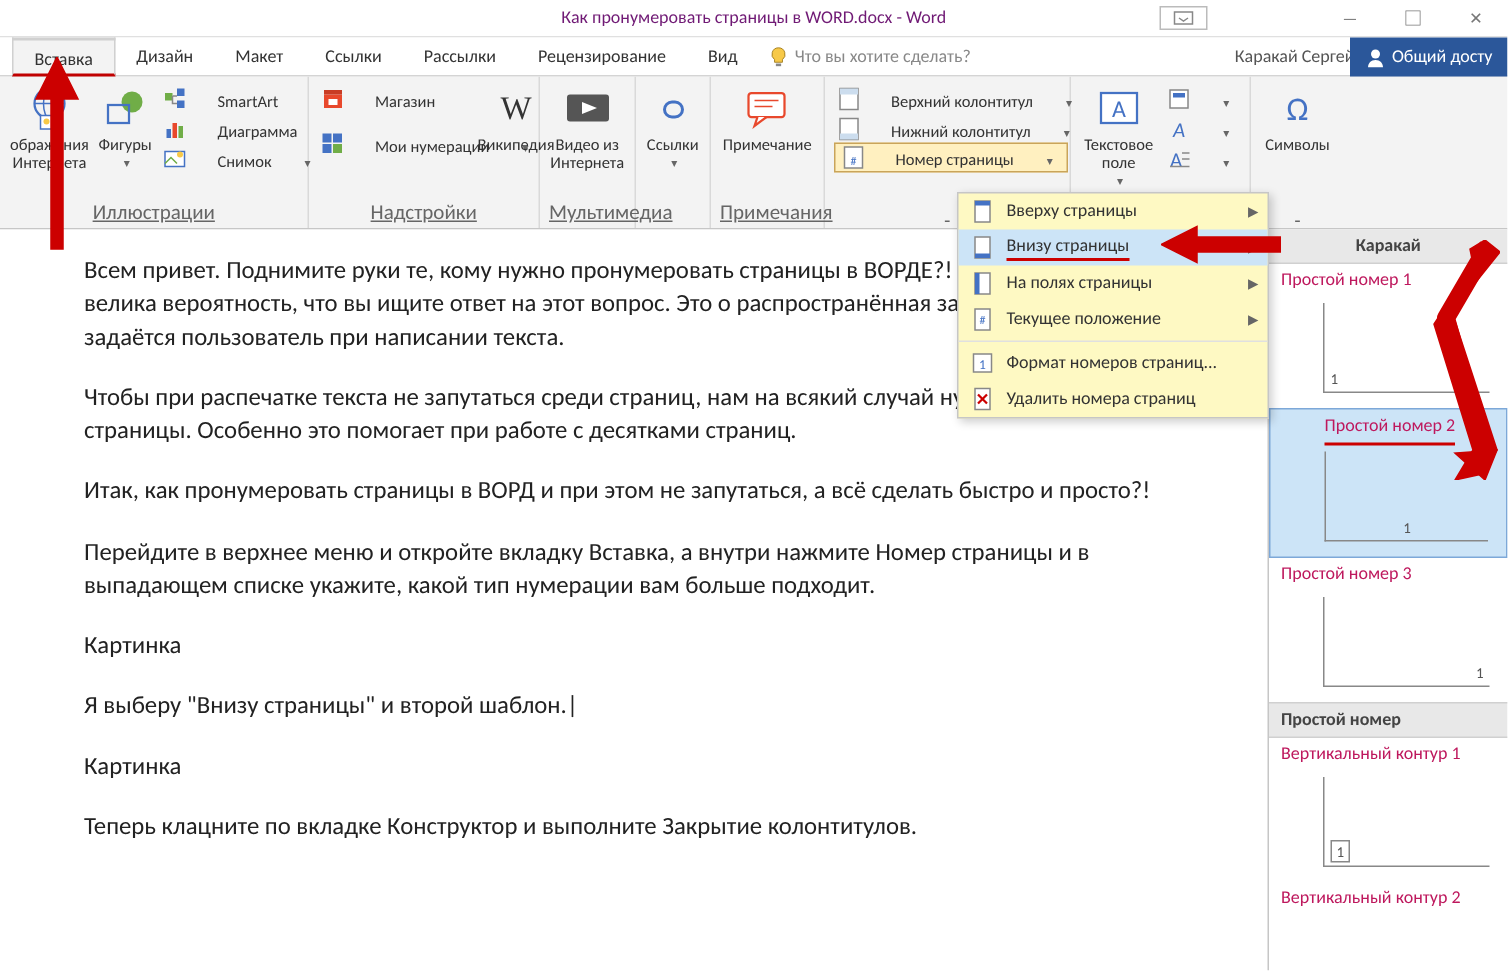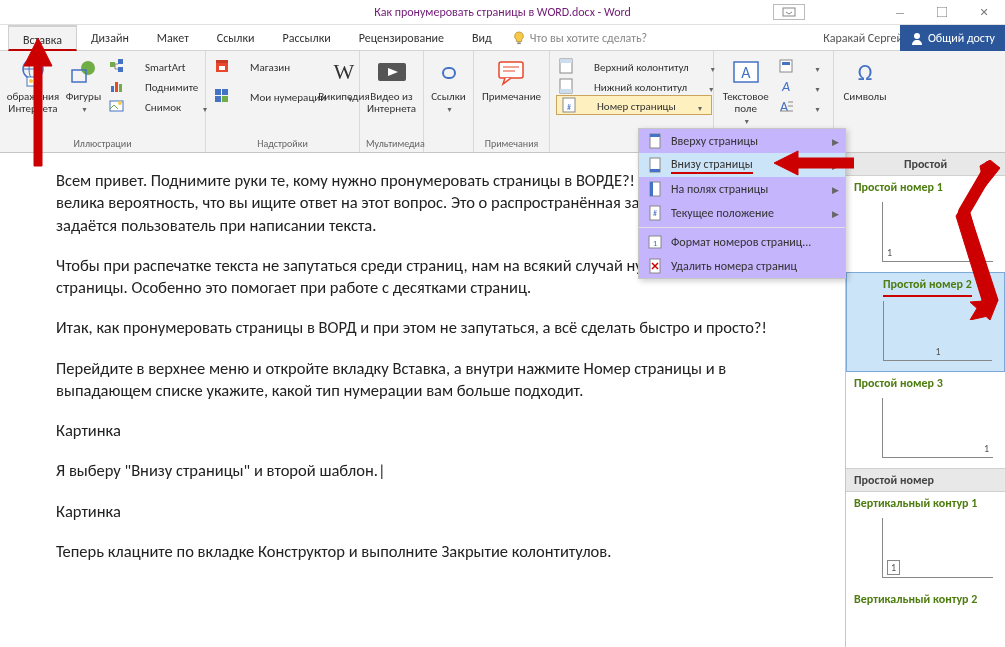--- a/index.html
+++ b/index.html
@@ -15,42 +15,42 @@
   .tab { padding:0 14px; height:26px; line-height:26px; cursor:pointer; color:#333; }
   .tab.active { background:#f3f3f3; border-left:1px solid #d0d0d0; border-right:1px solid #d0d0d0; border-top:2px solid #d0d0d0; }
   .tab.underline { border-bottom:2px solid #c00000; }
   .tell-me { margin-left:6px; color:#888; display:flex; align-items:center; gap:4px; }
   .bulb { width:14px; height:14px; }
   .user { position:absolute; right:102px; color:#555; }
   .share { position:absolute; right:0; height:26px; padding:0 10px; background:#2b579a; color:#fff; display:flex; align-items:center; gap:4px; }
   
   .ribbon { height:102px; background:#f3f3f3; border-bottom:1px solid #c6c6c6; display:flex; }
   .group { border-right:1px solid #d9d9d9; display:flex; flex-direction:column; justify-content:space-between; padding:4px 6px 0; }
-  .group-label { font-size:10px; color:#666; text-align:center; padding-bottom:2px; }
+  .group-label { font-size:14px; color:#666; text-align:center; padding-bottom:2px;text-decoration:underline; }
   .group-body { display:flex; gap:4px; flex:1; }
   .btn-lg { width:48px; display:flex; flex-direction:column; align-items:center; gap:2px; padding-top:2px; text-align:center; font-size:11px; line-height:1.1; }
   .btn-lg .ic { width:32px; height:32px; display:flex; align-items:center; justify-content:center; }
   .btn-sm { display:flex; align-items:flex-end; gap:20px; font-size:11px; padding:1px 2px; height:20px; white-space:nowrap; }
   .btn-sm .ic { width:16px; height:16px; display:flex; align-items:center; justify-content:center; }
   .stack { display:flex; flex-direction:column; gap:0px; }
   .hilite { border:1px solid #c9a45a; background:#fff0c0; padding:1px 4px; }
   
-  .menu { position:absolute; left:638px; top:128px; width:208px; background:#c4b5fd; border:1px solid #c6c6c6; box-shadow:2px 2px 6px rgba(0,0,0,0.2); z-index:20; font-size:12px; }
+  .menu { position:absolute; left:638px; top:128px; width:208px; background:#fef9c3; border:1px solid #c6c6c6; box-shadow:2px 2px 6px rgba(0,0,0,0.2); z-index:20; font-size:12px; }
   .menu-item { display:flex; align-items:center; gap:8px; padding:4px 8px; height:24px; position:relative; }
   .menu-item:hover, .menu-item.hl { background:#cce4f7;text-align:center; }
   .menu-item .mic { width:16px; height:16px; display:flex; align-items:center; justify-content:center; }
   .menu-item .arrow { position:absolute; right:6px; font-size:9px; color:#666; }
   .menu-sep { height:1px; background:#e0e0e0; margin:2px 0; }
   .menu-item.red-ul span.lbl { border-bottom:2px solid #c00; padding-bottom:1px; }
   
   .gallery { position:absolute; right:0; top:153px; width:160px; height:494px; background:#fff; border-left:1px solid #c6c6c6; z-index:15; font-size:12px; }
   .ghead { background:#e8e8e8; padding:4px 8px; font-weight:600; color:#444; border-bottom:1px solid #d0d0d0; border-top:1px solid #d0d0d0; }
   .ghead.first { border-top:none; display:flex; justify-content:center; }
   .gitem { padding:4px 8px 2px; }
-  .gitem .gname { font-weight:700; color:#4d7c0f; padding-bottom:4px; }
+  .gitem .gname { font-weight:400; color:#be185d; padding-bottom:4px; }
   .gitem.active { background:#cce4f7; border:1px solid #7da8d8; }
   .gitem .gname.red-ul { border-bottom:2px solid #c00; display:inline-block;margin-left:28px; }
   .gprev { height:60px; margin:4px 4px 8px 28px; border-left:1px solid #888; border-bottom:1px solid #888; position:relative; }
   .gprev .num { position:absolute; font-size:10px; color:#555; }
   
   .docarea { position:absolute; left:0; top:153px; right:160px; bottom:0; background:#fff; padding:16px 56px; overflow:hidden; }
   .docarea p { font-size:16.5px; font-family:Calibri,sans-serif; color:#222; line-height:1.35; margin-bottom:18px; }
   
   .arrow-svg { position:absolute; pointer-events:none; z-index:40; }
   .red { fill:#c00; stroke:#c00; }
@@ -142,21 +142,21 @@
             <span>SmartArt</span>
           </div>
         <div class="btn-sm">
             <span class="ic">
               <svg width="16" height="16">
                 <rect x="2" y="8" width="3" height="6" fill="#4472c4"></rect>
                 <rect x="6" y="4" width="3" height="10" fill="#e8482c"></rect>
                 <rect x="10" y="6" width="3" height="8" fill="#70ad47"></rect>
               </svg>
             </span>
-            <span>Поднимите</span>
+            <span>Диаграмма</span>
           </div>
         <div class="btn-sm">
             <span class="ic">
               <svg width="16" height="16">
                 <rect x="1" y="3" width="13" height="10" fill="#fff" stroke="#4472c4"></rect>
                 <circle cx="11" cy="5" r="2" fill="#f7c948"></circle>
                 <path d="M1 11l4-4 4 4" fill="none" stroke="#70ad47"></path>
               </svg>
             </span>
             <span>Снимок</span>
@@ -407,21 +407,21 @@
         <svg width="16" height="16">
           <rect x="3" y="1" width="10" height="14" fill="#fff" stroke="#888"></rect>
           <path d="M5 5l6 6M11 5l-6 6" stroke="#c00" stroke-width="1.5"></path>
         </svg>
       </span>
       <span class="lbl">Удалить номера страниц</span>
     </div>
 </div>
 
 <div class="gallery">
-  <div class="ghead first">Простой</div>
+  <div class="ghead first">Каракай</div>
   <div class="gitem">
     <div class="gname">Простой номер 1</div>
     <div class="gprev">
         <span class="num" style="left:4px;bottom:2px">1</span>
       </div>
   </div>
   <div class="gitem active">
     <div class="gname red-ul">Простой номер 2</div>
     <div class="gprev">
         <span class="num" style="left:50%;bottom:2px;transform:translateX(-50%)">1</span>

